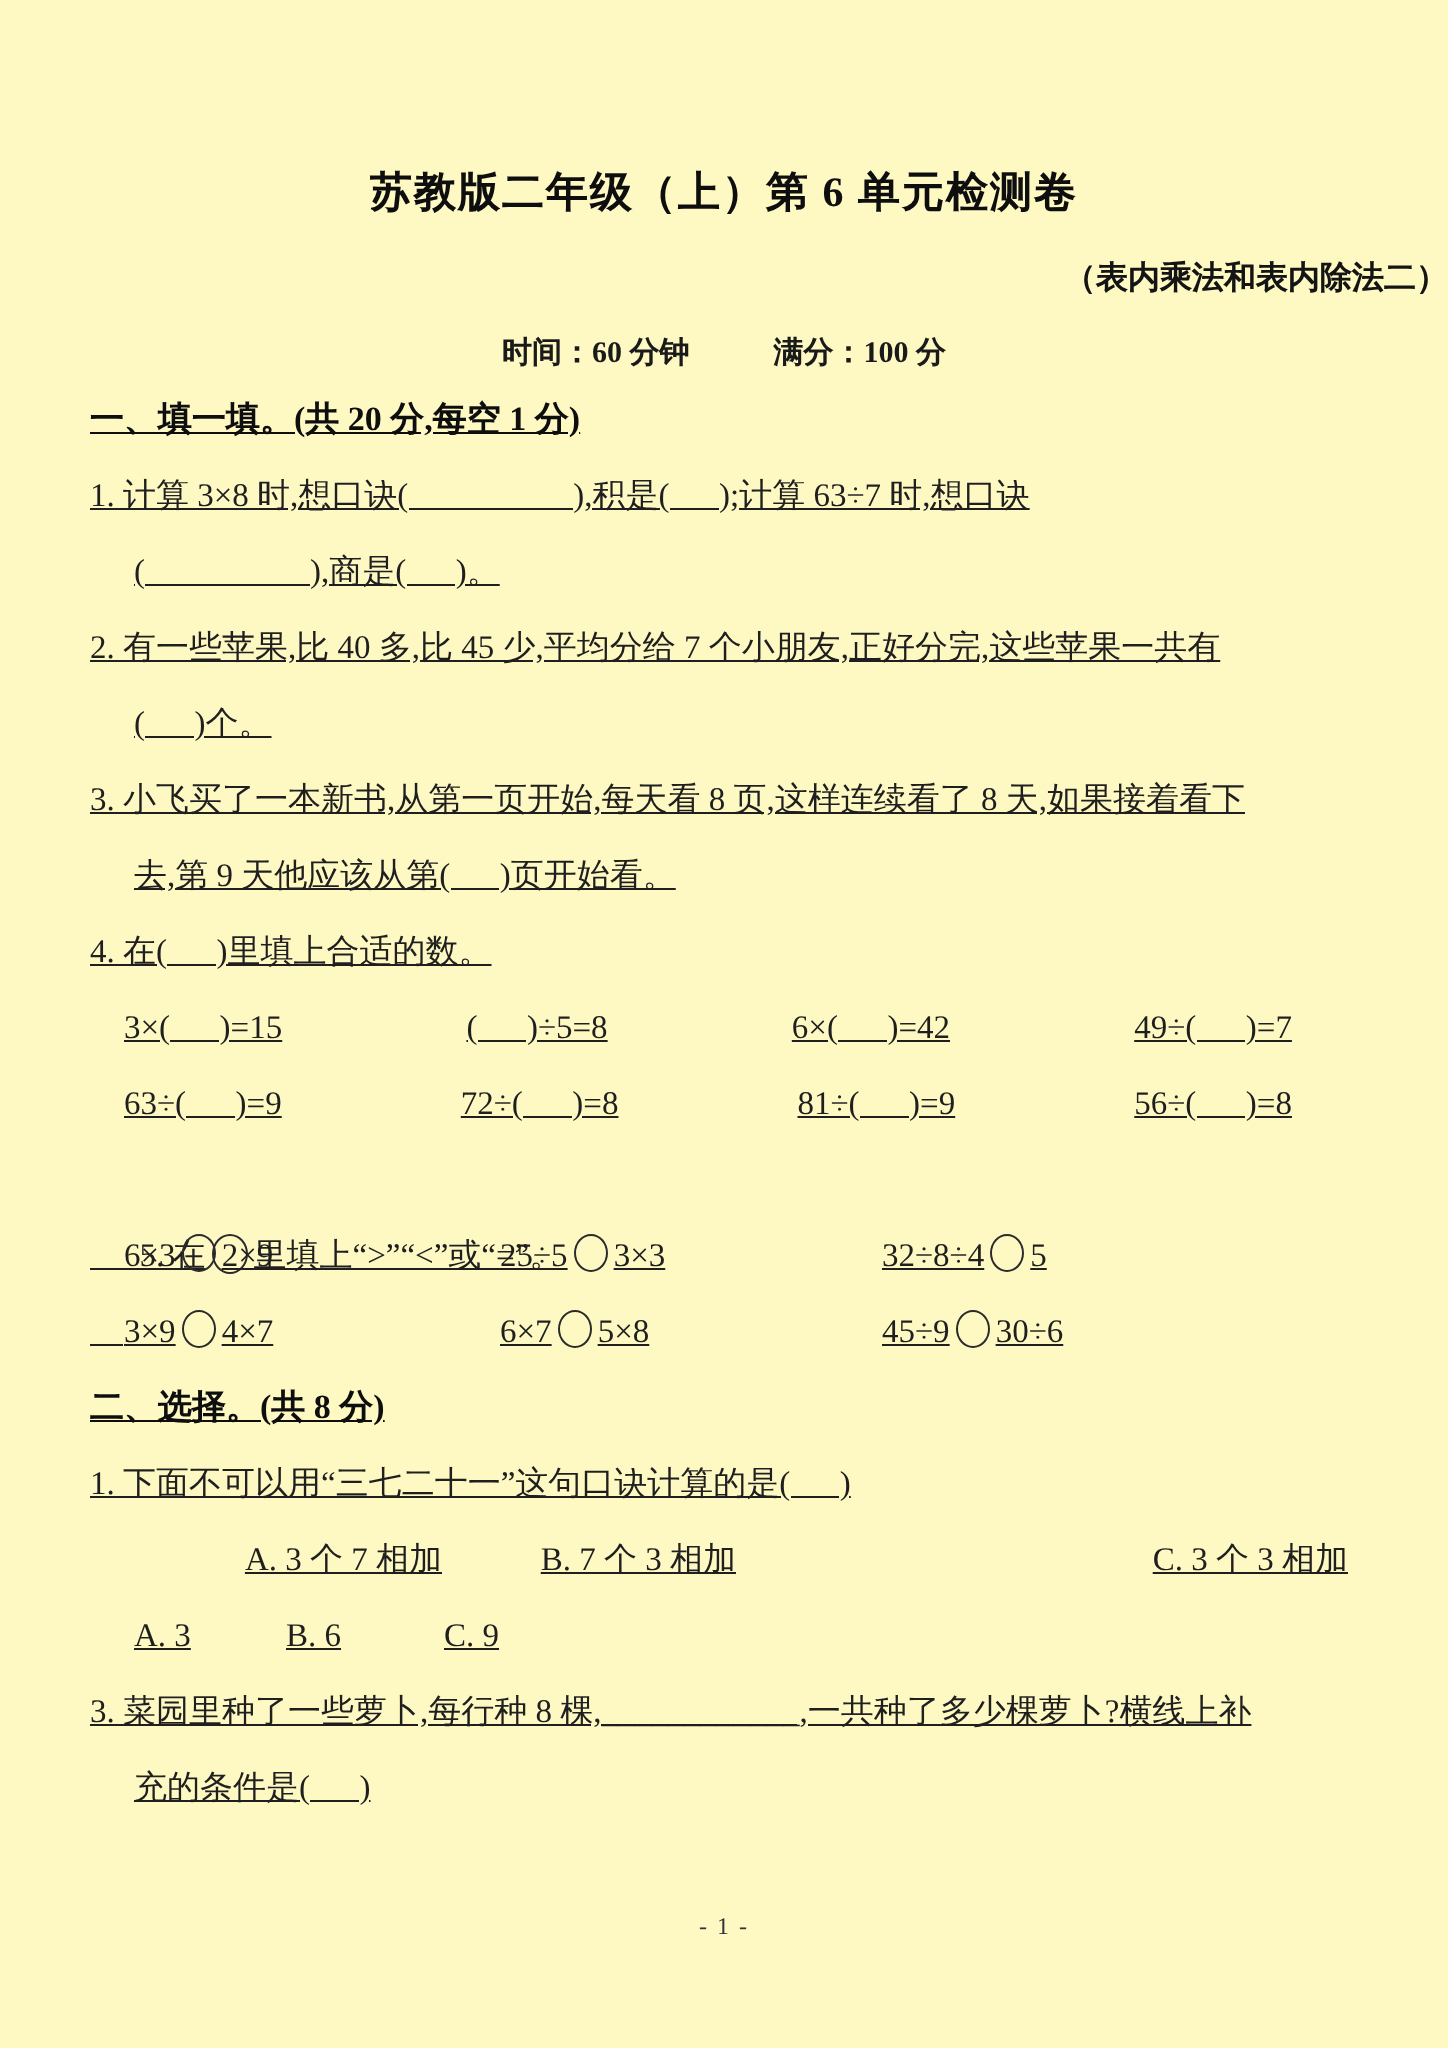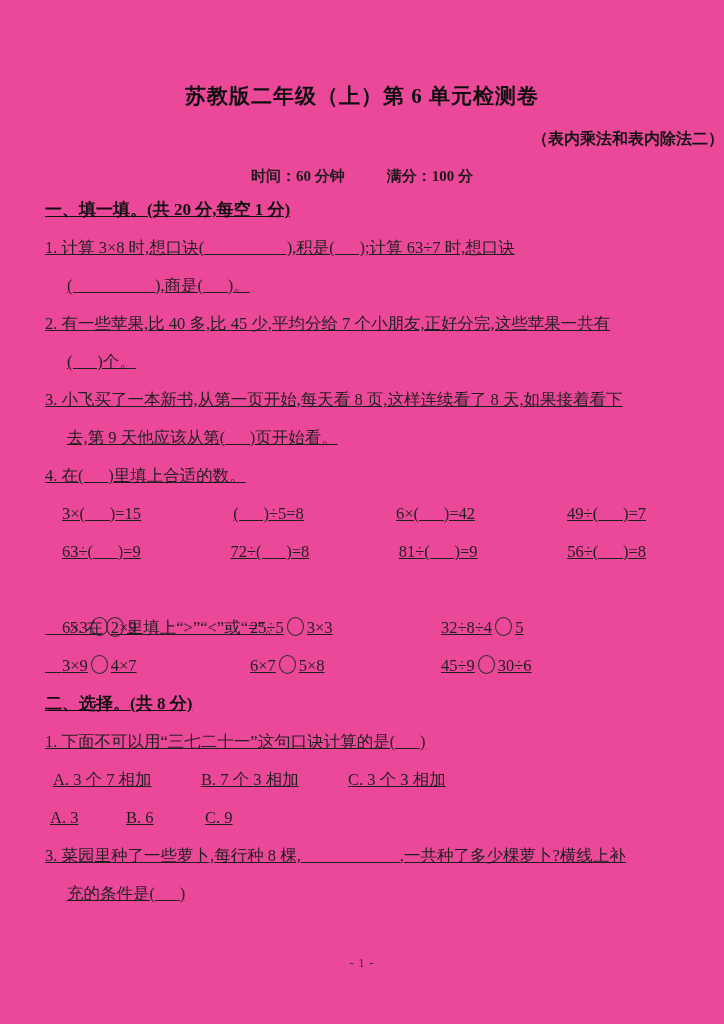--- a/index.html
+++ b/index.html
@@ -1,31 +1,31 @@
 <!DOCTYPE html>
 <html><head>
 <meta charset="utf-8">
 <style>
   html,body{margin:0;padding:0;background:#ffffff;}
   .paper{
-    position:relative;width:724px;height:1024px;background:#ec4899;
+    position:relative;width:724px;height:1024px;background:#fef9c3;
     font-family:"Liberation Serif","DejaVu Serif",serif;color:#1f1f1f;overflow:hidden;
   }
   .title{padding-top:82px;text-align:center;font-size:21px;font-weight:bold;color:#0e0e0e;letter-spacing:1px;}
   .subtitle{margin-top:19px;text-align:right;font-size:16px;font-weight:bold;color:#141414;}
   .meta{margin-top:17px;text-align:center;font-size:15px;font-weight:bold;color:#1a1a1a;}
   .meta .gap{display:inline-block;width:42px;}
   .content{position:absolute;left:45px;right:50px;top:191px;}
   .line{height:38px;line-height:38px;white-space:pre-wrap;font-size:16.5px;text-decoration:underline;}
   .heading{font-weight:bold;font-size:17px;color:#0e0e0e;}
   .ind{padding-left:22px;}
   .row4{display:flex;justify-content:space-between;margin-left:17px;width:584px;}
   .row5{display:grid;grid-template-columns:188px 191px auto;margin-left:17px;}
-  .opt-wide{display:grid;grid-template-columns:148px 147px auto;margin-left:8px;}
-  .opt-narrow{display:grid;grid-template-columns:76px 79px auto;margin-left:5px;}
+  .opt-wide{display:grid;grid-template-columns:148px 147px auto;margin-left:28px;text-align:right;}
+  .opt-narrow{display:grid;grid-template-columns:76px 79px auto;margin-left:22px;}
   .circle{display:inline-block;width:15px;height:17px;border:1.4px solid #2b2b2b;border-radius:50%;vertical-align:-3px;margin:0 3px;}
   .circle.big{width:16px;height:18px;vertical-align:-4px;}
   .footer{position:absolute;left:0;right:0;top:956px;text-align:center;font-size:12px;color:#333;letter-spacing:1px;}
 </style>
 </head>
 <body>
 
 <div class="paper">
 
   <div class="title">苏教版二年级（上）第 6 单元检测卷</div>

